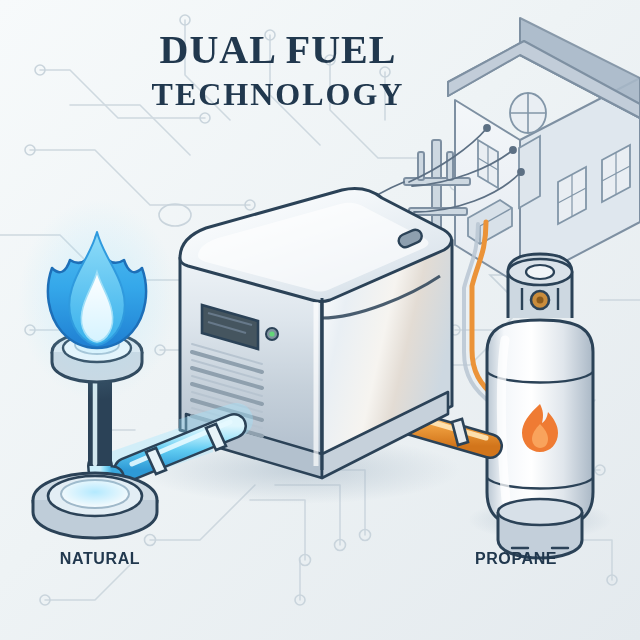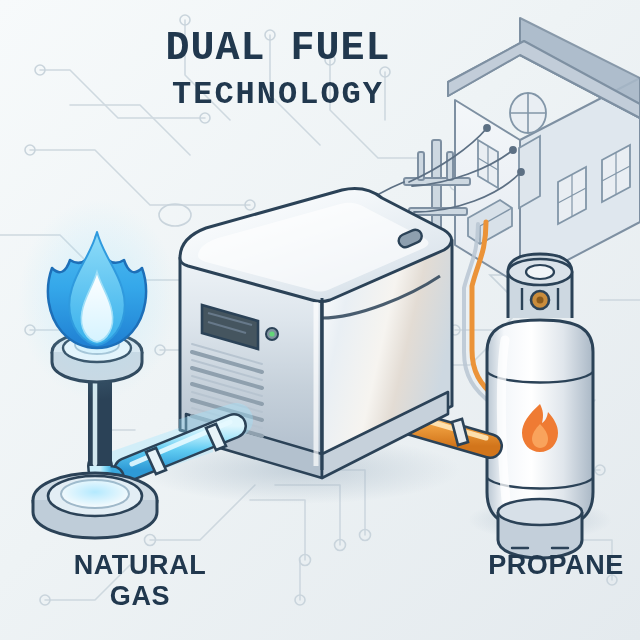--- a/index.html
+++ b/index.html
@@ -1,24 +1,24 @@
 <!DOCTYPE html>
 <html><head>
 <meta charset="utf-8">
 <style>
   html,body{margin:0;padding:0;background:#fff;}
   body{font-family:"Liberation Sans",sans-serif;}
   #stage{position:relative;width:640px;height:640px;overflow:hidden;background:#eef2f4;}
   #art{position:absolute;inset:0;width:640px;height:640px;}
   .ttl{position:absolute;left:0;width:556px;text-align:center;color:#21384e;
-       font-family:Liberation Mono, monospace;font-weight:bold;letter-spacing:.5px;}
+       font-family:Liberation Serif, serif;font-weight:bold;letter-spacing:.5px;}
   #t1{top:26px;font-size:40px;letter-spacing:1px;}
   #t2{top:76px;font-size:32px;letter-spacing:2px;}
-  .lbl{position:absolute;color:#21384e;font-weight:bold;font-size:27px;
-       letter-spacing:.6px;text-align:center;line-height:1.15;padding-left:40px;}
+  .lbl{position:absolute;color:#21384e;font-weight:bold;font-size:16px;
+       letter-spacing:.6px;text-align:center;line-height:1.15;}
   #lblGas{left:0px;width:200px;top:550px;}
   #lblProp{left:416px;width:200px;top:550px;}
 </style>
 </head>
 <body>
 
 <div id="stage">
 
   <svg id="art" viewBox="0 0 640 640">
     <defs>
@@ -400,17 +400,16 @@
                C84 298 92 288 97 272 Z" fill="url(#flameCore)" stroke="#9fdff8" stroke-width="1.6"></path>
     </g>
 
   </svg>
 
   <div class="ttl" id="t1">DUAL FUEL</div>
   <div class="ttl" id="t2">TECHNOLOGY</div>
 
   <div class="lbl" id="lblGas">
     <div>NATURAL</div>
-    <div>GAS</div>
   </div>
   <div class="lbl" id="lblProp">PROPANE</div>
 
 </div>
 
 </body></html>

